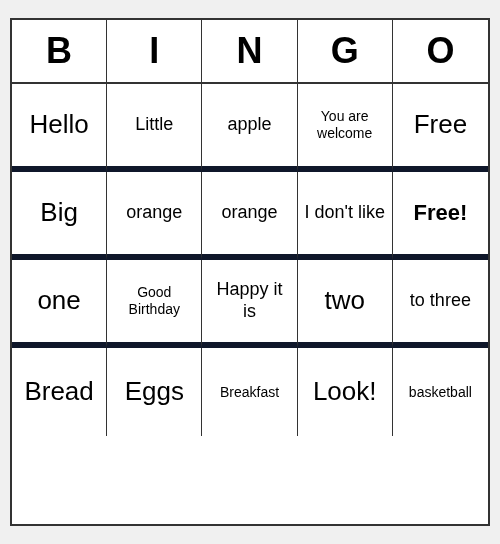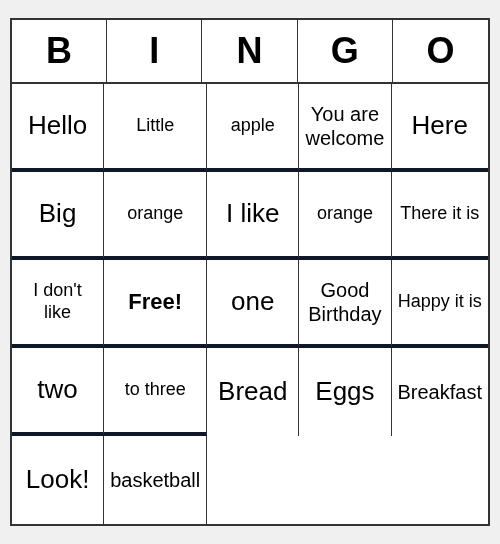--- a/index.html
+++ b/index.html
@@ -42,21 +42,21 @@
     }
 
     .bingo-grid {
       display: grid;
       grid-template-columns: repeat(5, 1fr);
       grid-template-rows: repeat(5, 1fr);
     }
 
     .bingo-cell {
       border-right: 1px solid #333;
-      border-bottom: 4px solid #0f172a;
+      border-bottom: 6px solid #0f172a;
       display: flex;
       justify-content: center;
       align-items: center;
       text-align: center;
       min-height: 88px;
       padding: 6px;
       font-size: 18px;
       line-height: 1.2;
     }
 
@@ -66,21 +66,21 @@
 
     .bingo-cell:nth-last-child(-n+5) {
       border-bottom: none;
     }
 
     .bingo-cell.large-text {
       font-size: 26px;
     }
 
     .bingo-cell.small-text {
-      font-size: 20px;
+      font-size: 14px;
     }
 
     .bingo-cell.free {
       font-size: 22px;
       font-weight: bold;
     }
   </style>
 </head>
 <body>
 
@@ -99,36 +99,30 @@
       <div class="bingo-cell">
         <span>Little</span>
       </div>
       <div class="bingo-cell">
         <span>apple</span>
       </div>
       <div class="bingo-cell small-text">
         <span>You are welcome</span>
       </div>
       <div class="bingo-cell large-text">
-        <span>Here</span>
+        <span>Free</span>
       </div>
       <div class="bingo-cell large-text">
         <span>Big</span>
       </div>
       <div class="bingo-cell">
         <span>orange</span>
       </div>
-      <div class="bingo-cell large-text">
-        <span>I like</span>
-      </div>
       <div class="bingo-cell">
         <span>orange</span>
-      </div>
-      <div class="bingo-cell">
-        <span>There it is</span>
       </div>
       <div class="bingo-cell">
         <span>I don't like</span>
       </div>
       <div class="bingo-cell free">
         <span>Free!</span>
       </div>
       <div class="bingo-cell large-text">
         <span>one</span>
       </div>

